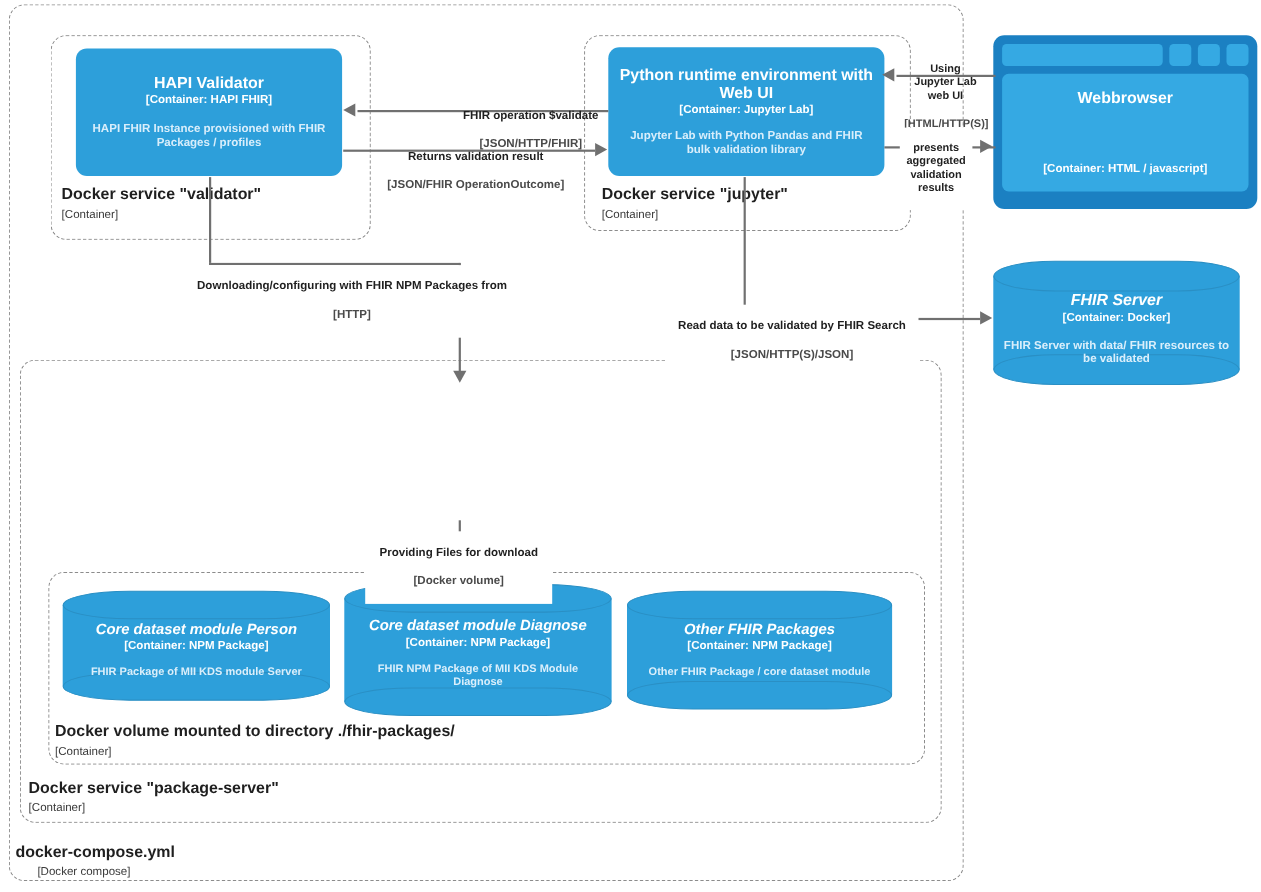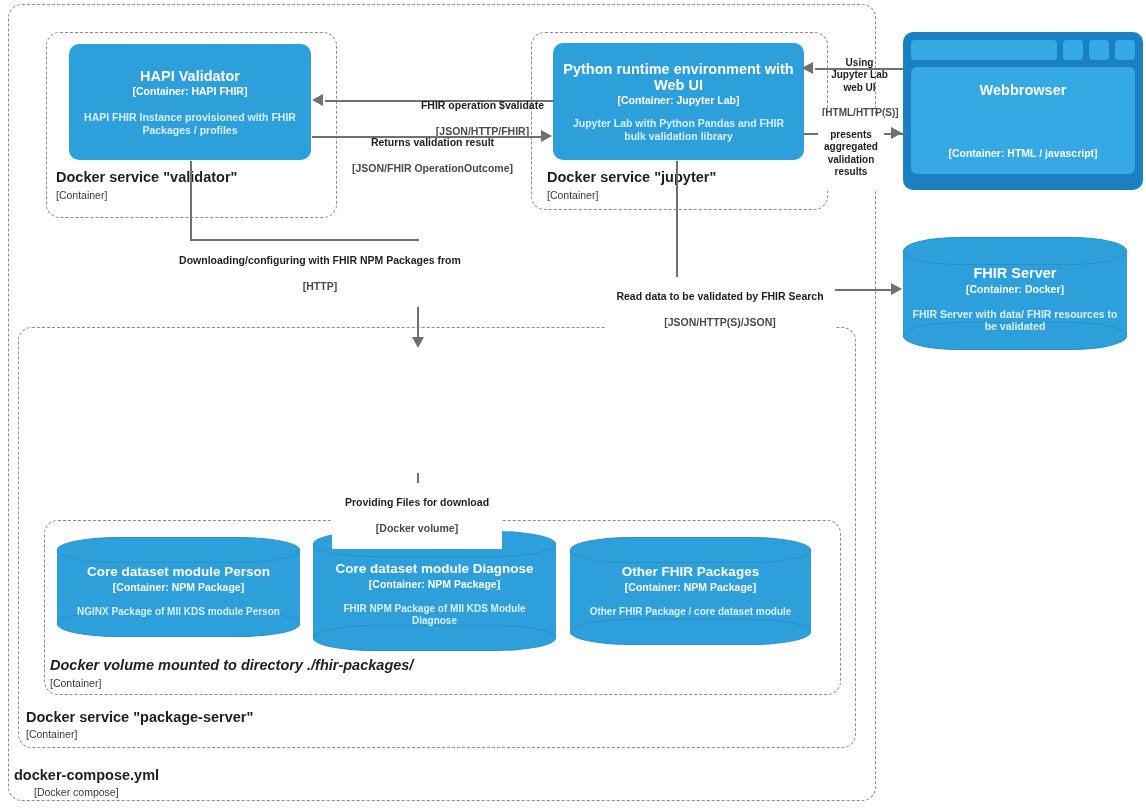--- a/index.html
+++ b/index.html
@@ -20,21 +20,21 @@
   .node .desc{font-weight:bold;color:#d9eefb;line-height:1.2;}
 
   
   .cyl{position:absolute;}
   .cyl .body{position:absolute;left:0;right:0;background:#2d9fda;}
   .cyl .top{position:absolute;left:0;right:0;top:0;background:#2d9fda;border-radius:50%/100%;
             border:1.3px solid #2a8fc4;box-sizing:border-box;}
   .cyl .bot{position:absolute;left:0;right:0;bottom:0;background:#2d9fda;border-radius:50%/100%;
             border:1.3px solid #2a8fc4;box-sizing:border-box;}
   .cyl .txt{position:absolute;left:0;right:0;text-align:center;color:#fff;padding:0 8px;box-sizing:border-box;}
-  .cyl .title{font-weight:bold;line-height:1.15;}
+  .cyl .title{font-weight:bold;line-height:1.15;font-style:italic;}
   .cyl .tech{font-weight:bold;line-height:1.15;}
   .cyl .desc{font-weight:bold;color:#dbeffb;line-height:1.2;}
 
   
   .browser{position:absolute;background:#1b80c2;border-radius:10px;box-sizing:border-box;padding:8px;}
   .browser .bar{display:flex;gap:6px;height:20px;}
   .browser .url{flex:1;background:#35a9e3;border-radius:4px;}
   .browser .btn{width:20px;background:#35a9e3;border-radius:4px;}
   .browser .view{margin-top:7px;height:calc(100% - 35px);background:#35a9e3;border-radius:6px;
                  display:flex;flex-direction:column;align-items:center;justify-content:center;text-align:center;color:#fff;gap:47px;}
@@ -105,31 +105,31 @@
       <div class="desc" style="font-size:10.5px;margin-top:13px;">FHIR Server with data/ FHIR resources to be validated</div>
     </div>
   </div>
 
   <div class="boundary" style="left:18px;top:327px;width:838px;height:421px;"></div>
   <div class="boundary-label" style="left:26px;top:709px;font-size:14.5px;">Docker service "package-server"</div>
   <div class="boundary-sub" style="left:26px;top:728px;font-size:10.5px;">[Container]</div>
 
 
   <div class="boundary" style="left:44px;top:520px;width:797px;height:175px;"></div>
-  <div class="boundary-label" style="left:50px;top:657px;font-size:14.5px;font-style:italic;">Docker volume mounted to directory ./fhir-packages/</div>
+  <div class="boundary-label" style="left:50px;top:657px;font-size:14.5px;">Docker volume mounted to directory ./fhir-packages/</div>
   <div class="boundary-sub" style="left:50px;top:677px;font-size:10.5px;">[Container]</div>
 
   <div class="cyl" style="left:57px;top:537px;width:243px;height:100px;">
     <div class="body" style="top:13px;bottom:13px;"></div>
     <div class="top" style="height:26px;"></div>
     <div class="bot" style="height:26px;"></div>
     <div class="txt" style="top:27px;">
       <div class="title" style="font-size:13.5px;">Core dataset module Person</div>
       <div class="tech" style="font-size:10.5px;margin-top:1px;">[Container: NPM Package]</div>
-      <div class="desc" style="font-size:10px;margin-top:13px;">NGINX Package of MII KDS module Person</div>
+      <div class="desc" style="font-size:10px;margin-top:13px;">FHIR Package of MII KDS module Server</div>
     </div>
   </div>
 
   <div class="cyl" style="left:313px;top:531px;width:243px;height:120px;">
     <div class="body" style="top:13px;bottom:13px;"></div>
     <div class="top" style="height:26px;"></div>
     <div class="bot" style="height:26px;"></div>
     <div class="txt" style="top:30px;">
       <div class="title" style="font-size:13.5px;">Core dataset module Diagnose</div>
       <div class="tech" style="font-size:10.5px;margin-top:1px;">[Container: NPM Package]</div>

